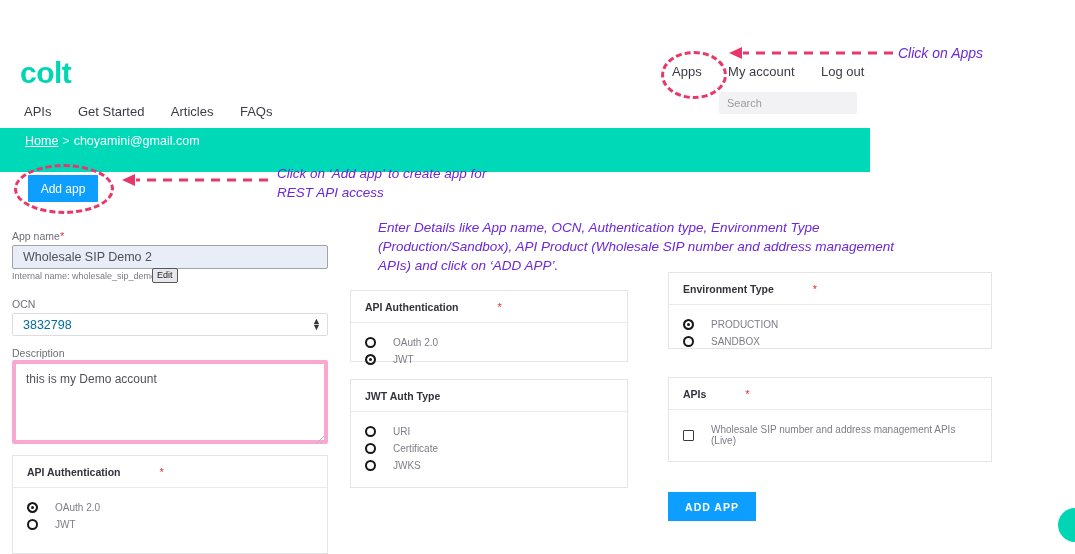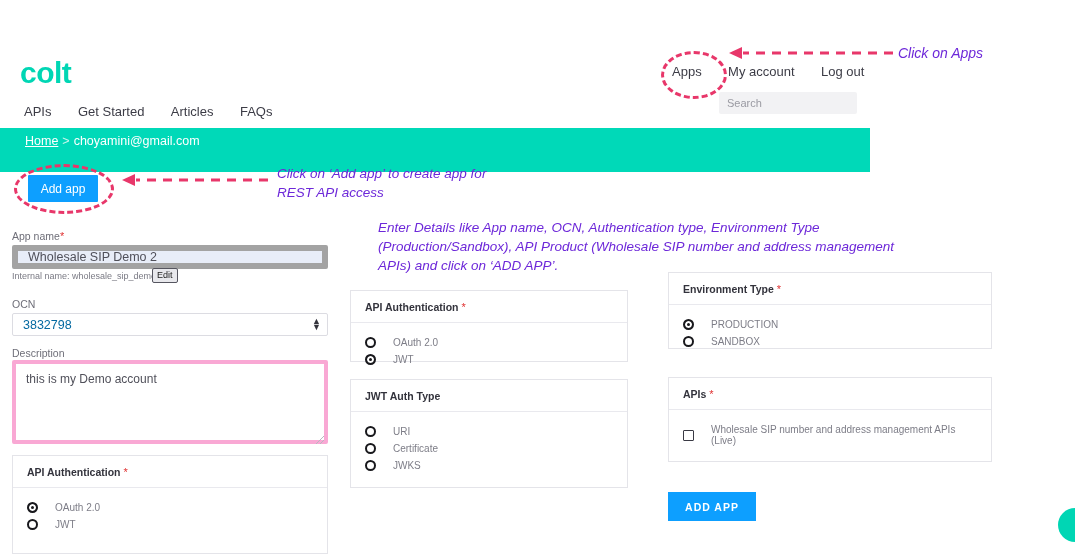--- a/index.html
+++ b/index.html
@@ -97,21 +97,21 @@
     position:absolute;
     border:1px solid #dcdce2; border-radius:2px;
     background:#fff;
     font-size:12.5px; color:#50505a;
     font-family:"Liberation Sans", sans-serif;
     padding:0 10px;
   }
 
   #app-name-input {
     left:12px; top:245px; width:316px; height:24px;
-    background:#e8edf8; border:6px solid #a3a3a3;
+    background:#e8edf8; border:1px solid #a3a3a3;
   }
 
   #internal-name {
     position:absolute; left:12px; top:271px;
     font-size:9px; color:#7a7a84; white-space:nowrap;
   }
   #edit-btn {
     position:absolute; left:152px; top:268px;
     font-size:9px; font-family:"Liberation Sans", sans-serif;
     padding:1px 4px;
@@ -146,21 +146,21 @@
   }
 
   
   .panel {
     position:absolute;
     border:1px solid #e4e4e9;
     background:#fff;
   }
   .panel-head {
     height:32px; border-bottom:1px solid #e9e9ee;
-    display:flex; align-items:center; padding-left:14px;
+    display:flex; align-items:center; padding-left:14px;gap:36px;
   }
   .panel-head .t {
     font-size:10.5px; font-weight:bold; color:#33333c;
   }
   .panel-body { padding:14px 14px 12px 14px; }
 
   .opt-row { display:flex; align-items:center; margin-bottom:6px; }
   .opt-row:last-child { margin-bottom:0; }
   .opt-label { font-size:10px; color:#7d7d87; margin-left:17px; }
 

